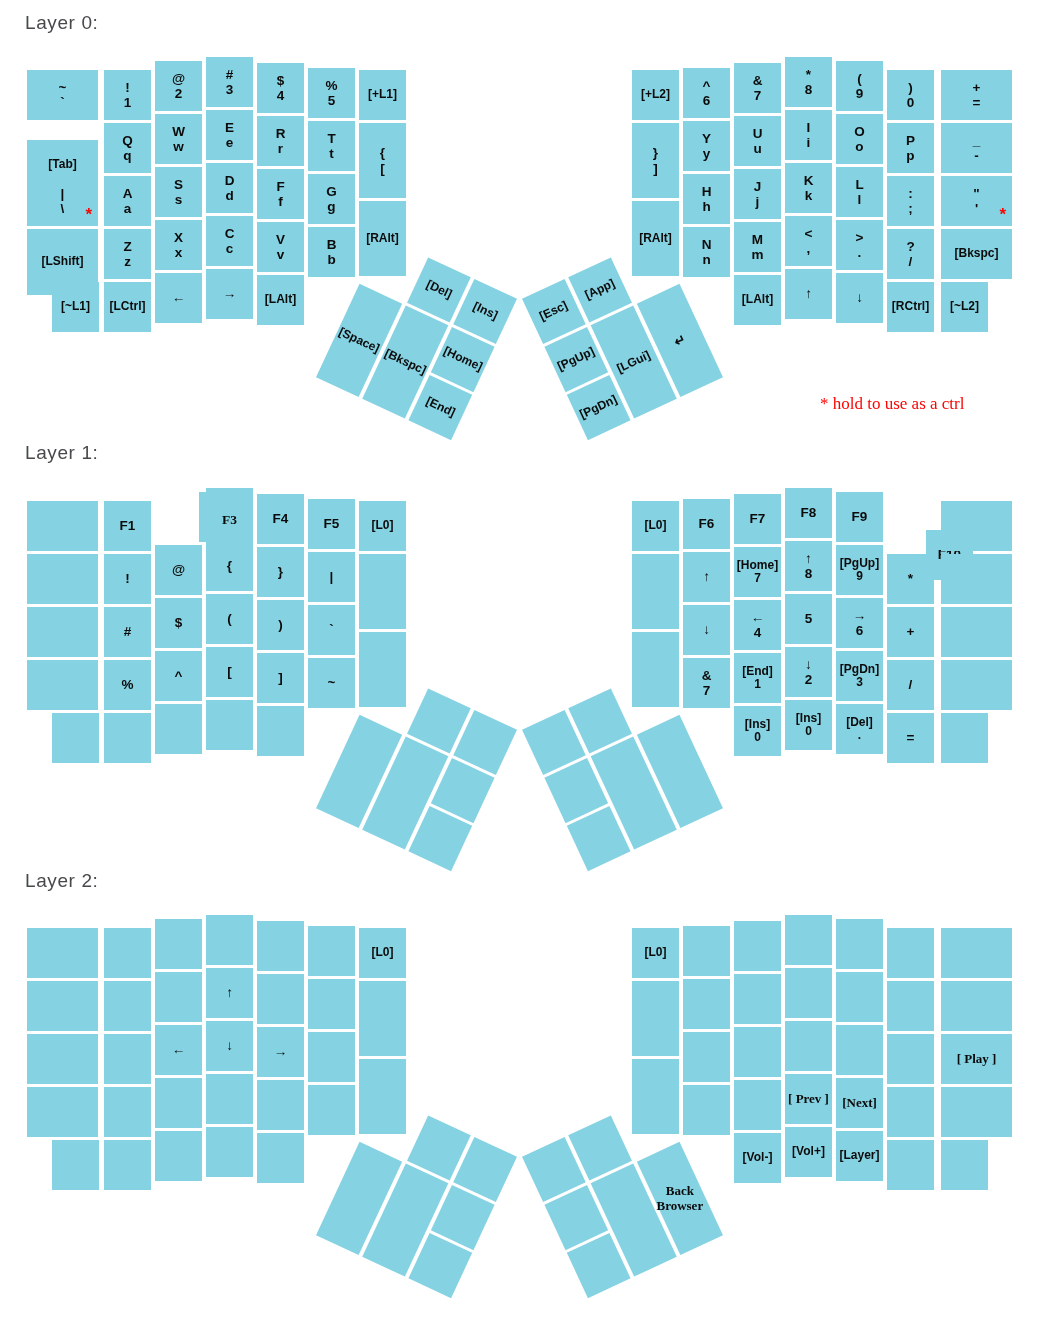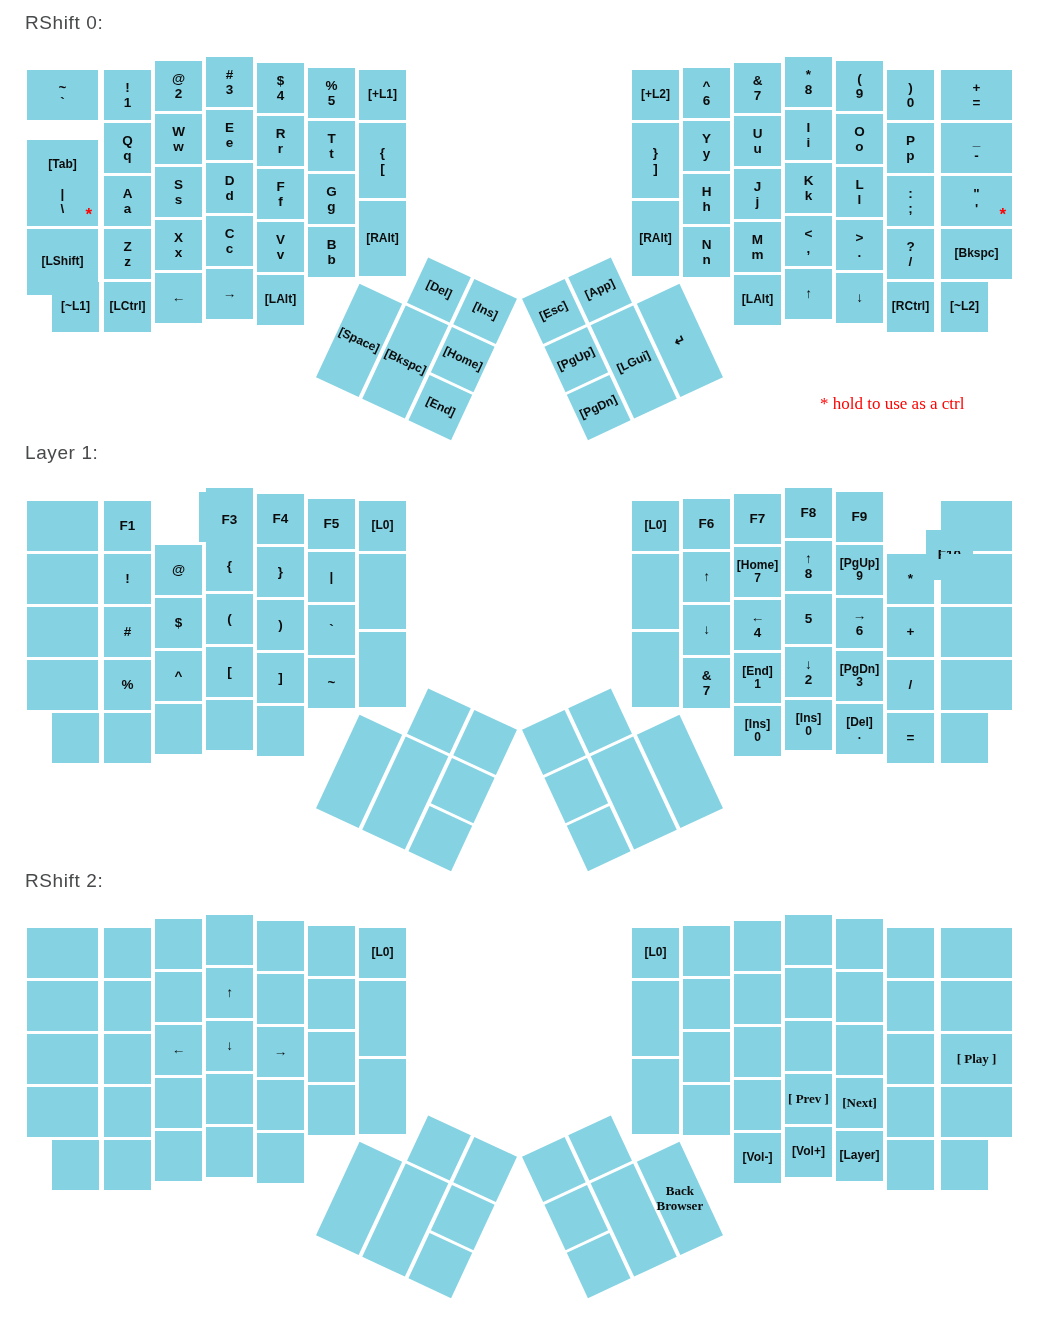--- a/index.html
+++ b/index.html
@@ -19,23 +19,23 @@
   .star{position:absolute;right:6px;bottom:3px;color:#fd0404;font-size:17px;
         font-weight:700;line-height:1;}
   .thumb{position:absolute;width:149px;height:156px;transform-origin:50% 50%;}
   .thumb.tleft{transform:rotate(25deg);}
   .thumb.tright{transform:rotate(-25deg);}
 </style>
 </head>
 <body>
 
 <div class="page">
-  <h2 class="layer-title" style="top:12px">RShift 0:</h2>
+  <h2 class="layer-title" style="top:12px">Layer 0:</h2>
   <h2 class="layer-title" style="top:442px">Layer 1:</h2>
-  <h2 class="layer-title" style="top:870px">RShift 2:</h2>
+  <h2 class="layer-title" style="top:870px">Layer 2:</h2>
   <div class="note">* hold to use as a ctrl</div>
   <div id="keys">
       <div class="thumb tleft" style="left: 342px; top: 260px;">
         <div class="key" style="left: 51px; top: 0px; width: 47px; height: 50px;">
           <span class="lbl small">[Del]</span>
         </div>
         <div class="key" style="left: 102px; top: 0px; width: 47px; height: 50px;">
           <span class="lbl small">[Ins]</span>
         </div>
         <div class="key" style="left: 0px; top: 53px; width: 47px; height: 103px;">
@@ -354,21 +354,21 @@
       </div>
       <div class="key" style="left: 27px; top: 501px; width: 71px; height: 50px;">
         <span class="lbl"></span>
       </div>
       <div class="key" style="left: 104px; top: 501px; width: 47px; height: 50px;">
         <span class="lbl">F1</span>
       </div>
       <div class="key" style="left: 155px; top: 492px; width: 47px; height: 50px; margin-left: 44px;">
         <span class="lbl">F2</span>
       </div>
-      <div class="key" style="left: 206px; top: 488px; width: 47px; height: 64px;">
+      <div class="key" style="left: 206px; top: 488px; width: 47px; height: 64px; font-family: Liberation Serif, serif;">
         <span class="lbl">F3</span>
       </div>
       <div class="key" style="left: 257px; top: 494px; width: 47px; height: 50px;">
         <span class="lbl">F4</span>
       </div>
       <div class="key" style="left: 308px; top: 499px; width: 47px; height: 50px;">
         <span class="lbl">F5</span>
       </div>
       <div class="key" style="left: 359px; top: 501px; width: 47px; height: 50px;">
         <span class="lbl small">[L0]</span>

